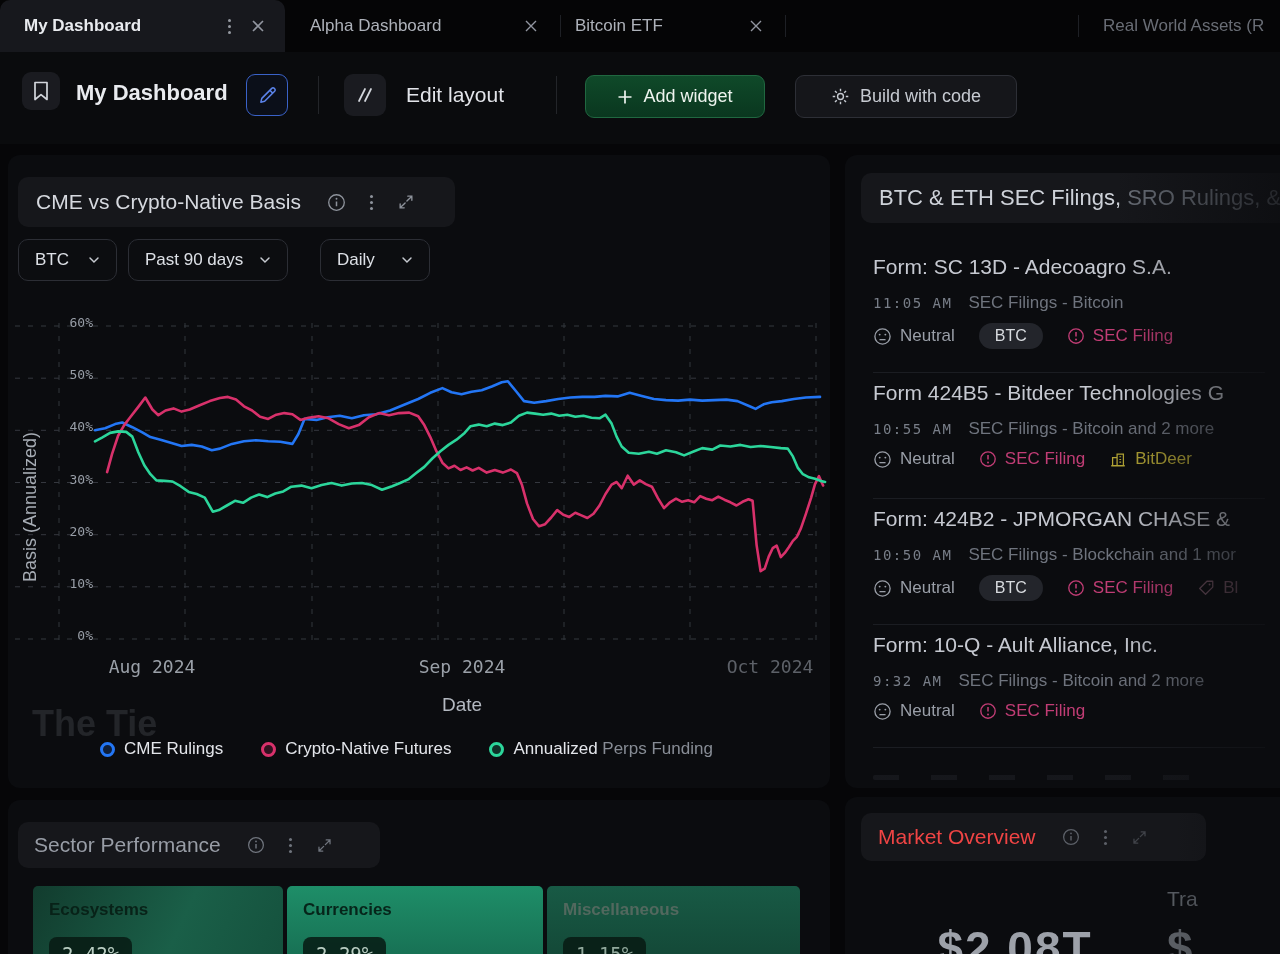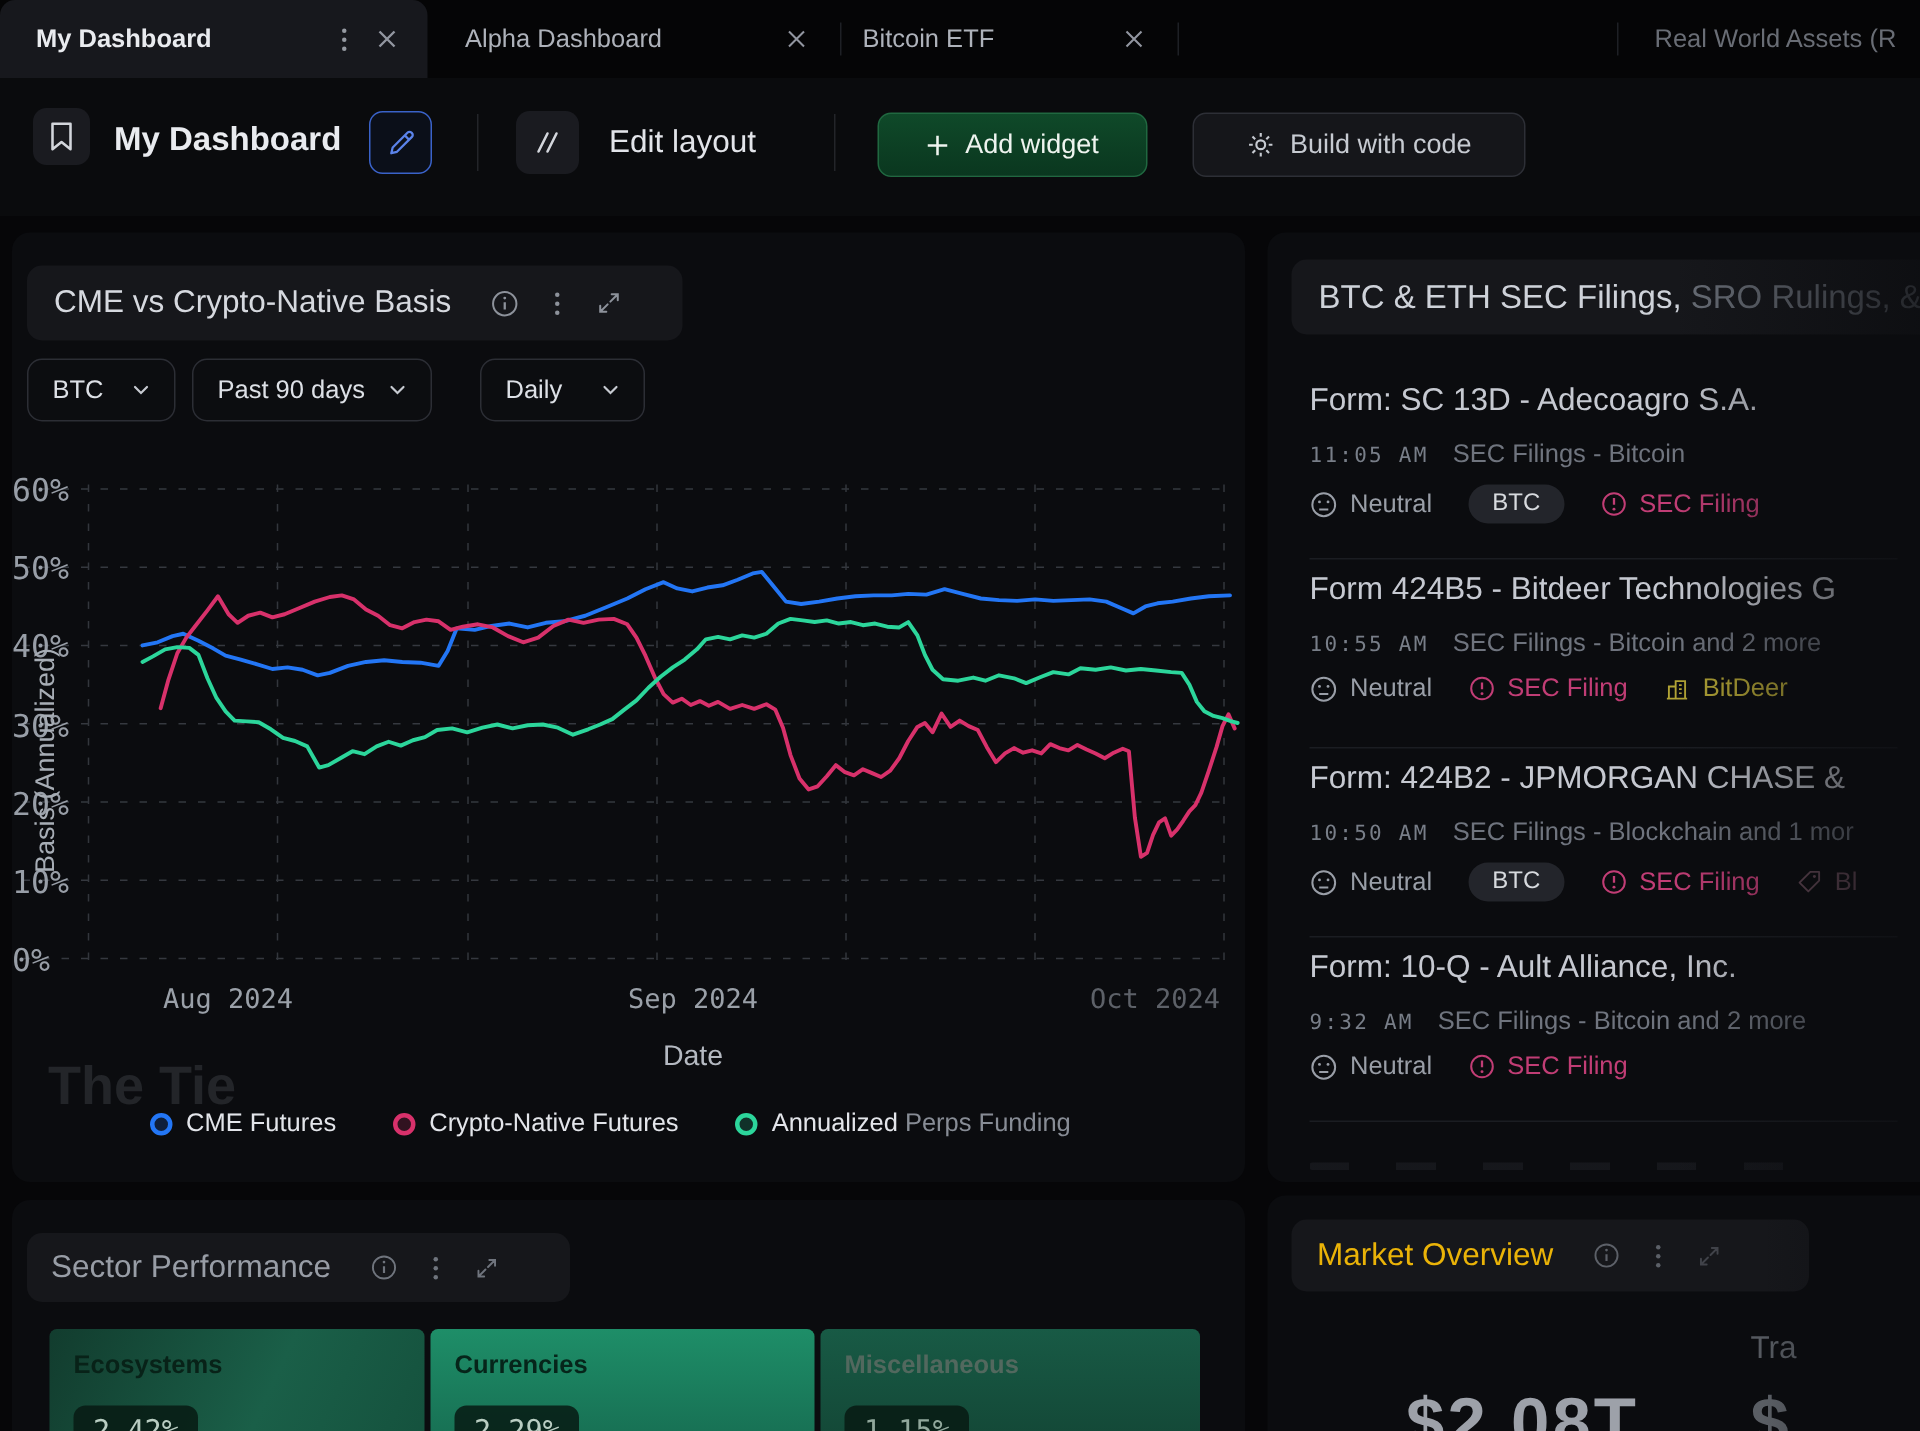--- a/index.html
+++ b/index.html
@@ -43,21 +43,21 @@
   .kebab i { width:3px; height:3px; border-radius:50%; background:currentColor; }
 
   
   .drop { position:absolute; height:42px; border:1px solid #2c2e35; border-radius:10px;
     display:flex; align-items:center; justify-content:space-between; padding:0 14px 0 16px;
     font-size:17px; color:#dde0e6; cursor:pointer; background:#0c0d10; }
   .drop svg { color:#c7cad1; }
 
   
   #chart-svg { position:absolute; left:0; top:0; pointer-events:none; }
-  .ytick { position:absolute; left:0; width:85px; font-size:21px; color:#989ea7; }
+  .ytick { position:absolute; left:0; width:85px; text-align:right; font-size:13px; color:#989ea7; }
   .xtick { position:absolute; width:130px; text-align:center; font-size:18px; color:#9aa0a8; }
   .xtick.dim { color:#5d6168; }
   .axis-title-y { position:absolute; left:-88px; top:342px; width:220px; height:20px; text-align:center;
     transform:rotate(-90deg); font-size:18px; color:#a7adb5; }
   .axis-title-x { position:absolute; font-size:19px; color:#b4b9c1; text-align:center; }
   .watermark { position:absolute; font-size:36px; font-weight:700; color:#232529; }
   .legend { position:absolute; display:flex; gap:38px; align-items:center; }
   .legend-item { display:flex; align-items:center; gap:9px; cursor:pointer; }
   .legend-swatch { width:15px; height:15px; border-radius:50%; border:3px solid #888; }
   .legend-label { font-size:17px; color:#e3e5ea; }
@@ -249,21 +249,21 @@
   <div class="xtick mono dim" style="left:697px;top:501px;">Oct 2024</div>
 
   <div class="axis-title-y">Basis (Annualized)</div>
   <div class="axis-title-x" style="left:354px;top:539px;width:200px;">Date</div>
 
   <div class="watermark" style="left:24px;top:548px;">The Tie</div>
 
   <div class="legend" style="left:92px;top:584px;">
     <div class="legend-item">
       <span class="legend-swatch" style="border-color: rgb(35, 118, 245); background-color: rgba(35, 118, 245, 0.19);"></span>
-      <span class="legend-label"><span>CME Futures</span><span class="dimpart"></span></span>
+      <span class="legend-label"><span>CME Rulings</span><span class="dimpart"></span></span>
     </div>
     <div class="legend-item">
       <span class="legend-swatch" style="border-color: rgb(216, 49, 107); background-color: rgba(216, 49, 107, 0.19);"></span>
       <span class="legend-label"><span>Crypto-Native Futures</span><span class="dimpart"></span></span>
     </div>
     <div class="legend-item">
       <span class="legend-swatch" style="border-color: rgb(44, 214, 155); background-color: rgba(44, 214, 155, 0.19);"></span>
       <span class="legend-label"><span>Annualized </span><span class="dimpart">Perps Funding</span></span>
     </div>
   </div>
@@ -441,21 +441,21 @@
     <div class="tile-badge mono">2.29%</div>
   </div>
   <div class="tile" style="left:539px;width:253px;background:linear-gradient(180deg,#185a45,#113f30);">
     <div class="tile-label" style="color:#52685e;">Miscellaneous</div>
     <div class="tile-badge mono" style="color:#91a89c;">1.15%</div>
   </div>
 </div>
 
 <div class="card" style="left:845px;top:797px;width:520px;height:200px;">
   <div class="pill-header" style="left:16px;top:16px;width:345px;height:48px;padding:0 20px 0 17px;">
-    <span class="pill-title dim" style="color:#eab308;">Market Overview</span>
+    <span class="pill-title dim" style="color:#ef4444;">Market Overview</span>
     <div class="widget-icons" style="color:#5c6068;">
       <span class="wicon">
         <svg width="18" height="18" viewBox="0 0 20 20">
             <circle cx="10" cy="10" r="8.2" fill="none" stroke="currentColor" stroke-width="1.4"></circle>
             <path d="M10 9v5" stroke="currentColor" stroke-width="1.6"></path>
             <circle cx="10" cy="6" r="1" fill="currentColor"></circle>
           </svg>
       </span>
       <span class="wicon kebab">
           <i></i>

